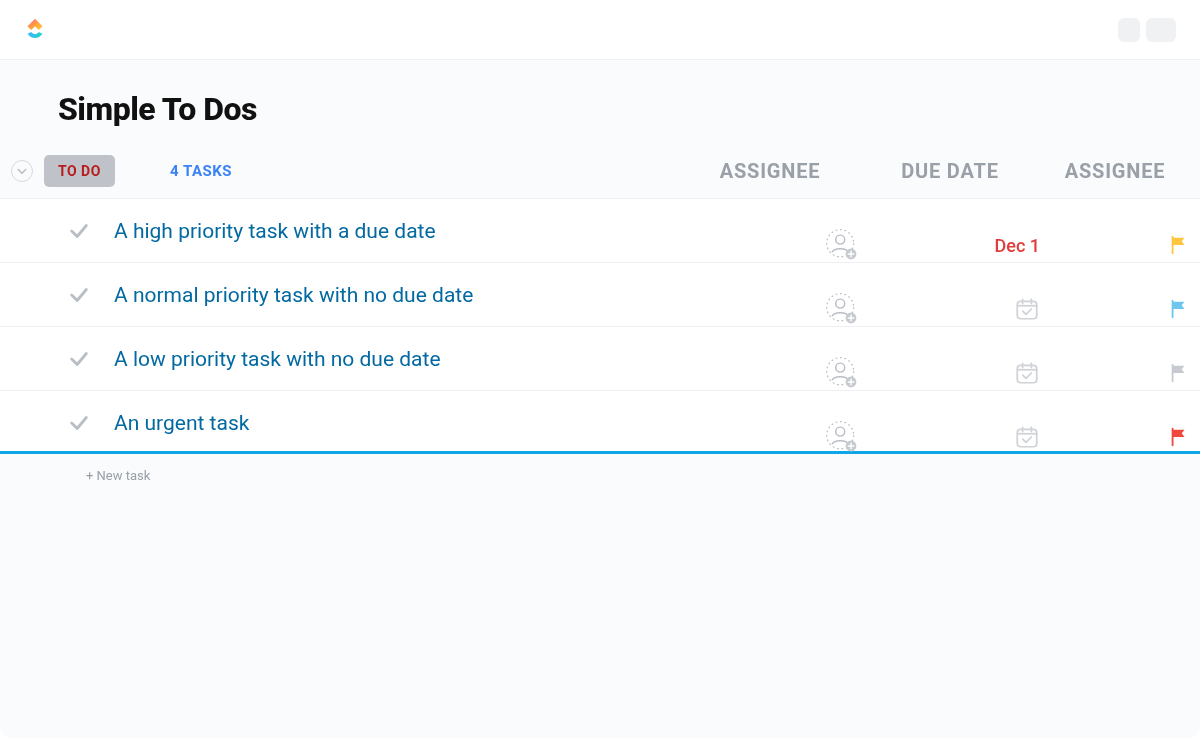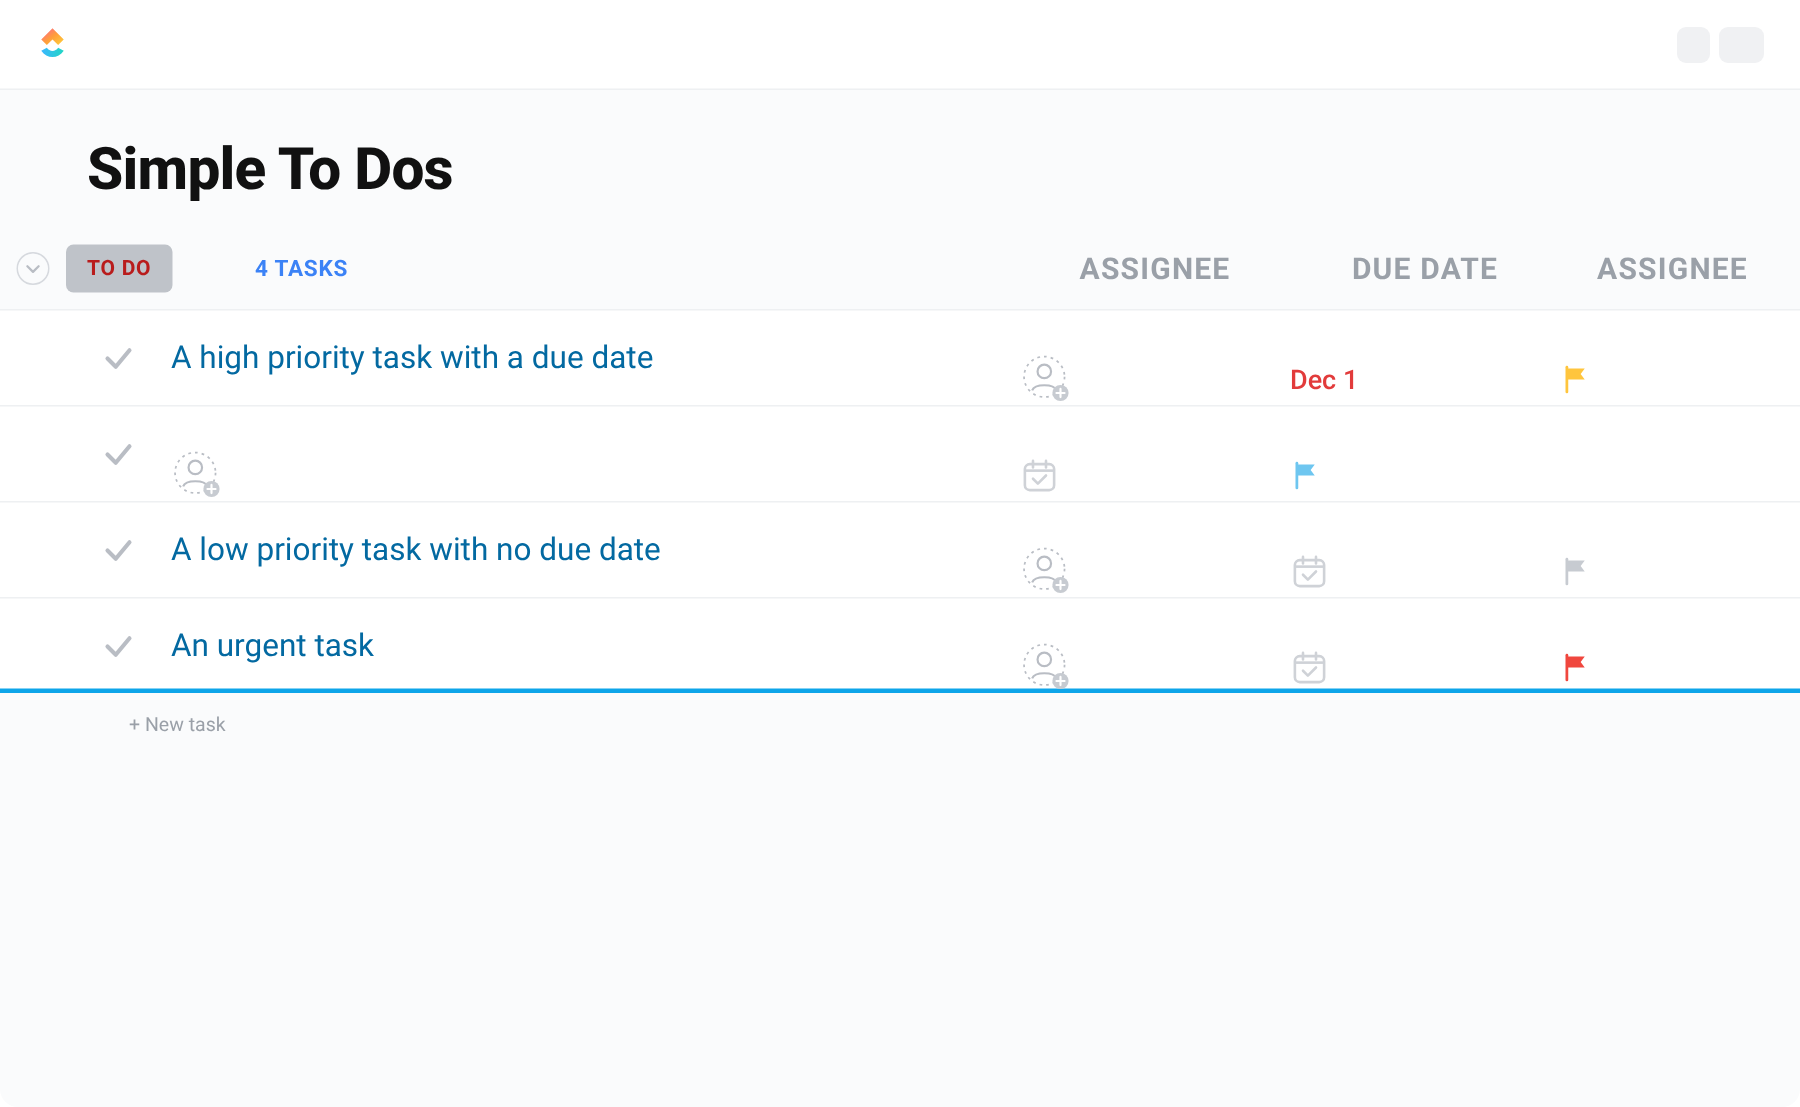--- a/index.html
+++ b/index.html
@@ -31,21 +31,21 @@
   }
   .top-chip.sm { width: 22px; }
   .top-chip.md { width: 30px; }
 
   .content {
     padding: 30px 0 0 0;
     background: #fafbfc;
     height: calc(100% - 60px);
   }
   .page-title {
-    font-size: 39px;
+    font-size: 32px;
     font-weight: 800;
     letter-spacing: -0.5px;
     margin: 0 12px 20px 58px;
     color: #111;
   }
 
   .list-header {
     display: grid;
     grid-template-columns: 44px 112px 1fr 180px 180px 150px;
     align-items: center;
@@ -101,21 +101,21 @@
     padding-right: 10px;
   }
   .task-row:last-of-type { border-bottom: 3px solid #0ea5e9; }
   .gutter {}
   .check-cell { display: flex; align-items: center; justify-content: center; }
   .check-icon { width: 22px; height: 22px; color: #b9bdc4; }
   .task-title {
     font-size: 21px;
     color: #0369a1;
   }
-  .icon-cell { display: flex; align-items: center; justify-content: flex-start; margin-top: 28px; }
+  .icon-cell { display: flex; align-items: center; justify-content: flex-end; margin-top: 28px; }
   .assignee-icon { width: 36px; height: 36px; color: #b9bdc4; }
   .calendar-icon { width: 26px; height: 26px; color: #cfd2d7; }
   .flag-icon { width: 22px; height: 22px; }
   .due-date-text { text-align: center; font-size: 18px; font-weight: 500; }
   .due-overdue { color: #e23b3b; }
 
   .new-task {
     padding: 14px 0 0 86px;
     color: #9aa0a8;
     font-size: 13px;
@@ -195,20 +195,21 @@
           </svg>
         </div>
       </div>
       <div class="task-row">
         <div class="gutter"></div>
         <div class="check-cell">
           <svg class="check-icon" viewBox="0 0 24 24">
             <path d="M4 12 L10 18 L20 6" fill="none" stroke="currentColor" stroke-width="3" stroke-linecap="round" stroke-linejoin="round"></path>
           </svg>
         </div>
+        <div class="task-title">A normal priority task with no due date</div>
         <div class="icon-cell">
           <svg class="assignee-icon" viewBox="0 0 40 40">    
             <circle cx="18" cy="18" r="15" fill="none" stroke="currentColor" stroke-width="1.3" stroke-dasharray="2,3"></circle>    
             <circle cx="18" cy="14" r="5" fill="none" stroke="currentColor" stroke-width="1.6"></circle>    
             <path d="M9 28 C11 23 25 23 27 28" fill="none" stroke="currentColor" stroke-width="1.6"></path>    
             <circle cx="30" cy="30" r="6" fill="#c7cbd1"></circle>    
             <path d="M30 27 L30 33 M27 30 L33 30" stroke="#fff" stroke-width="1.6" stroke-linecap="round"></path>  
           </svg>
         </div>
         <div class="icon-cell">

